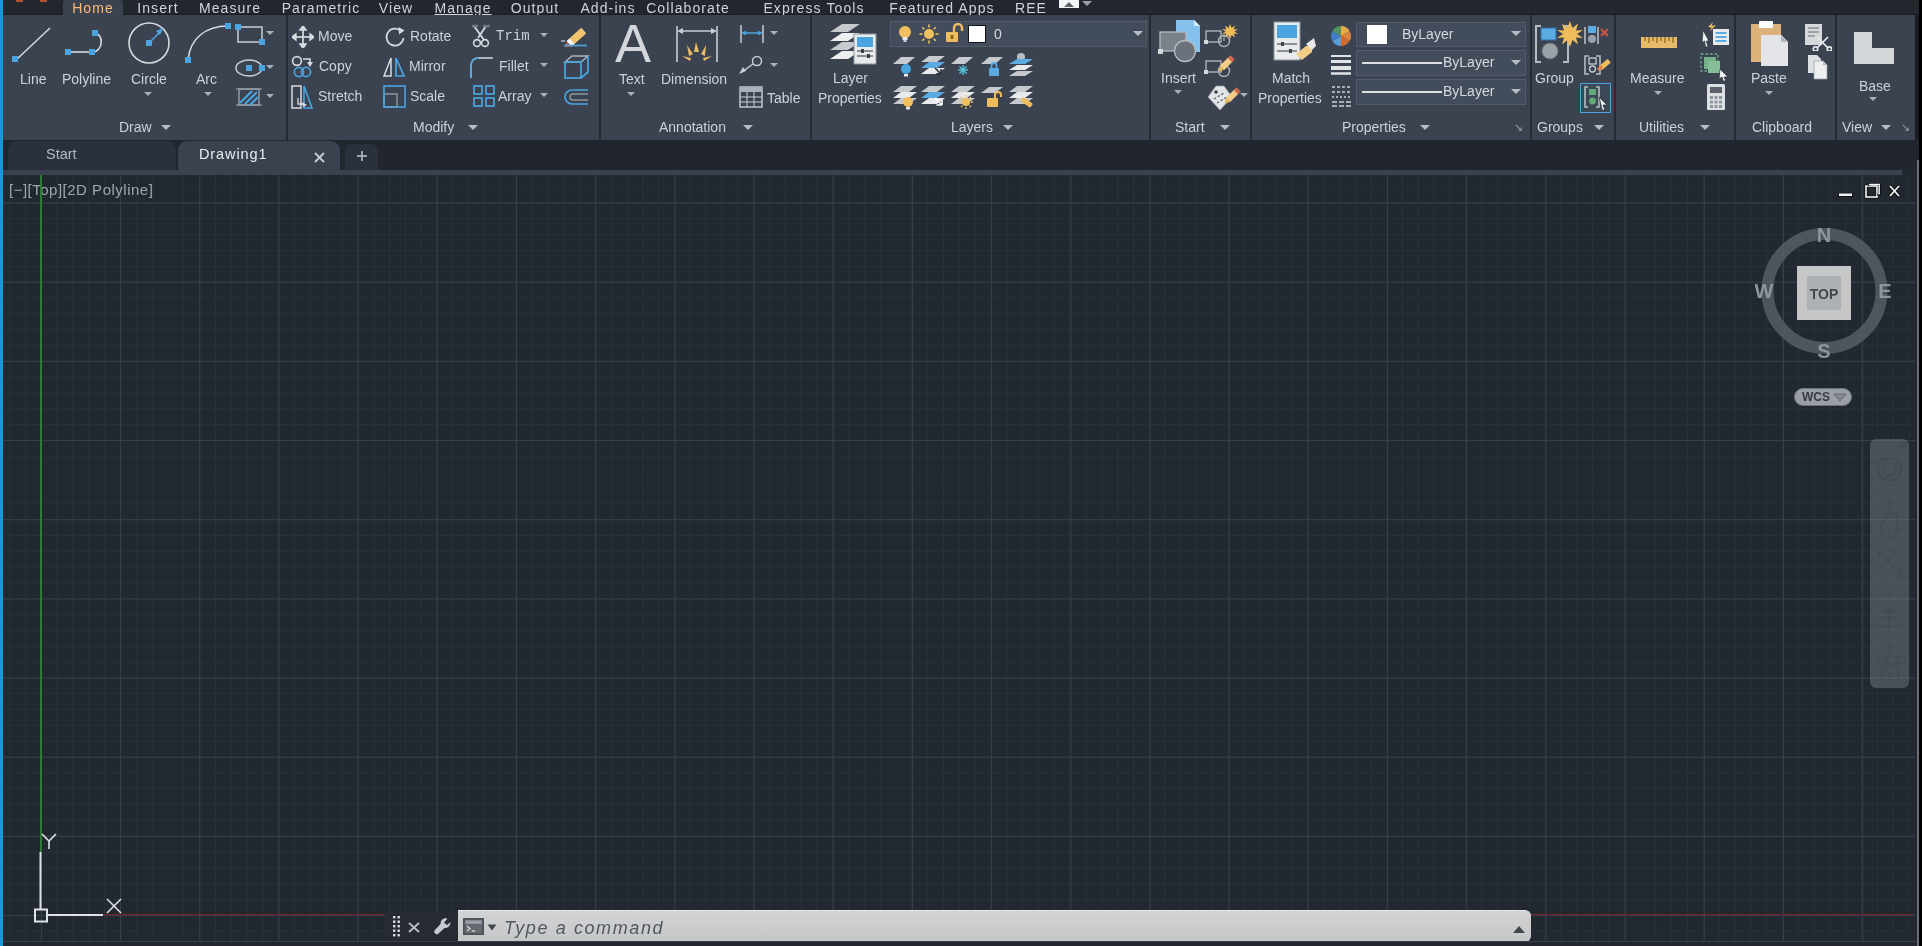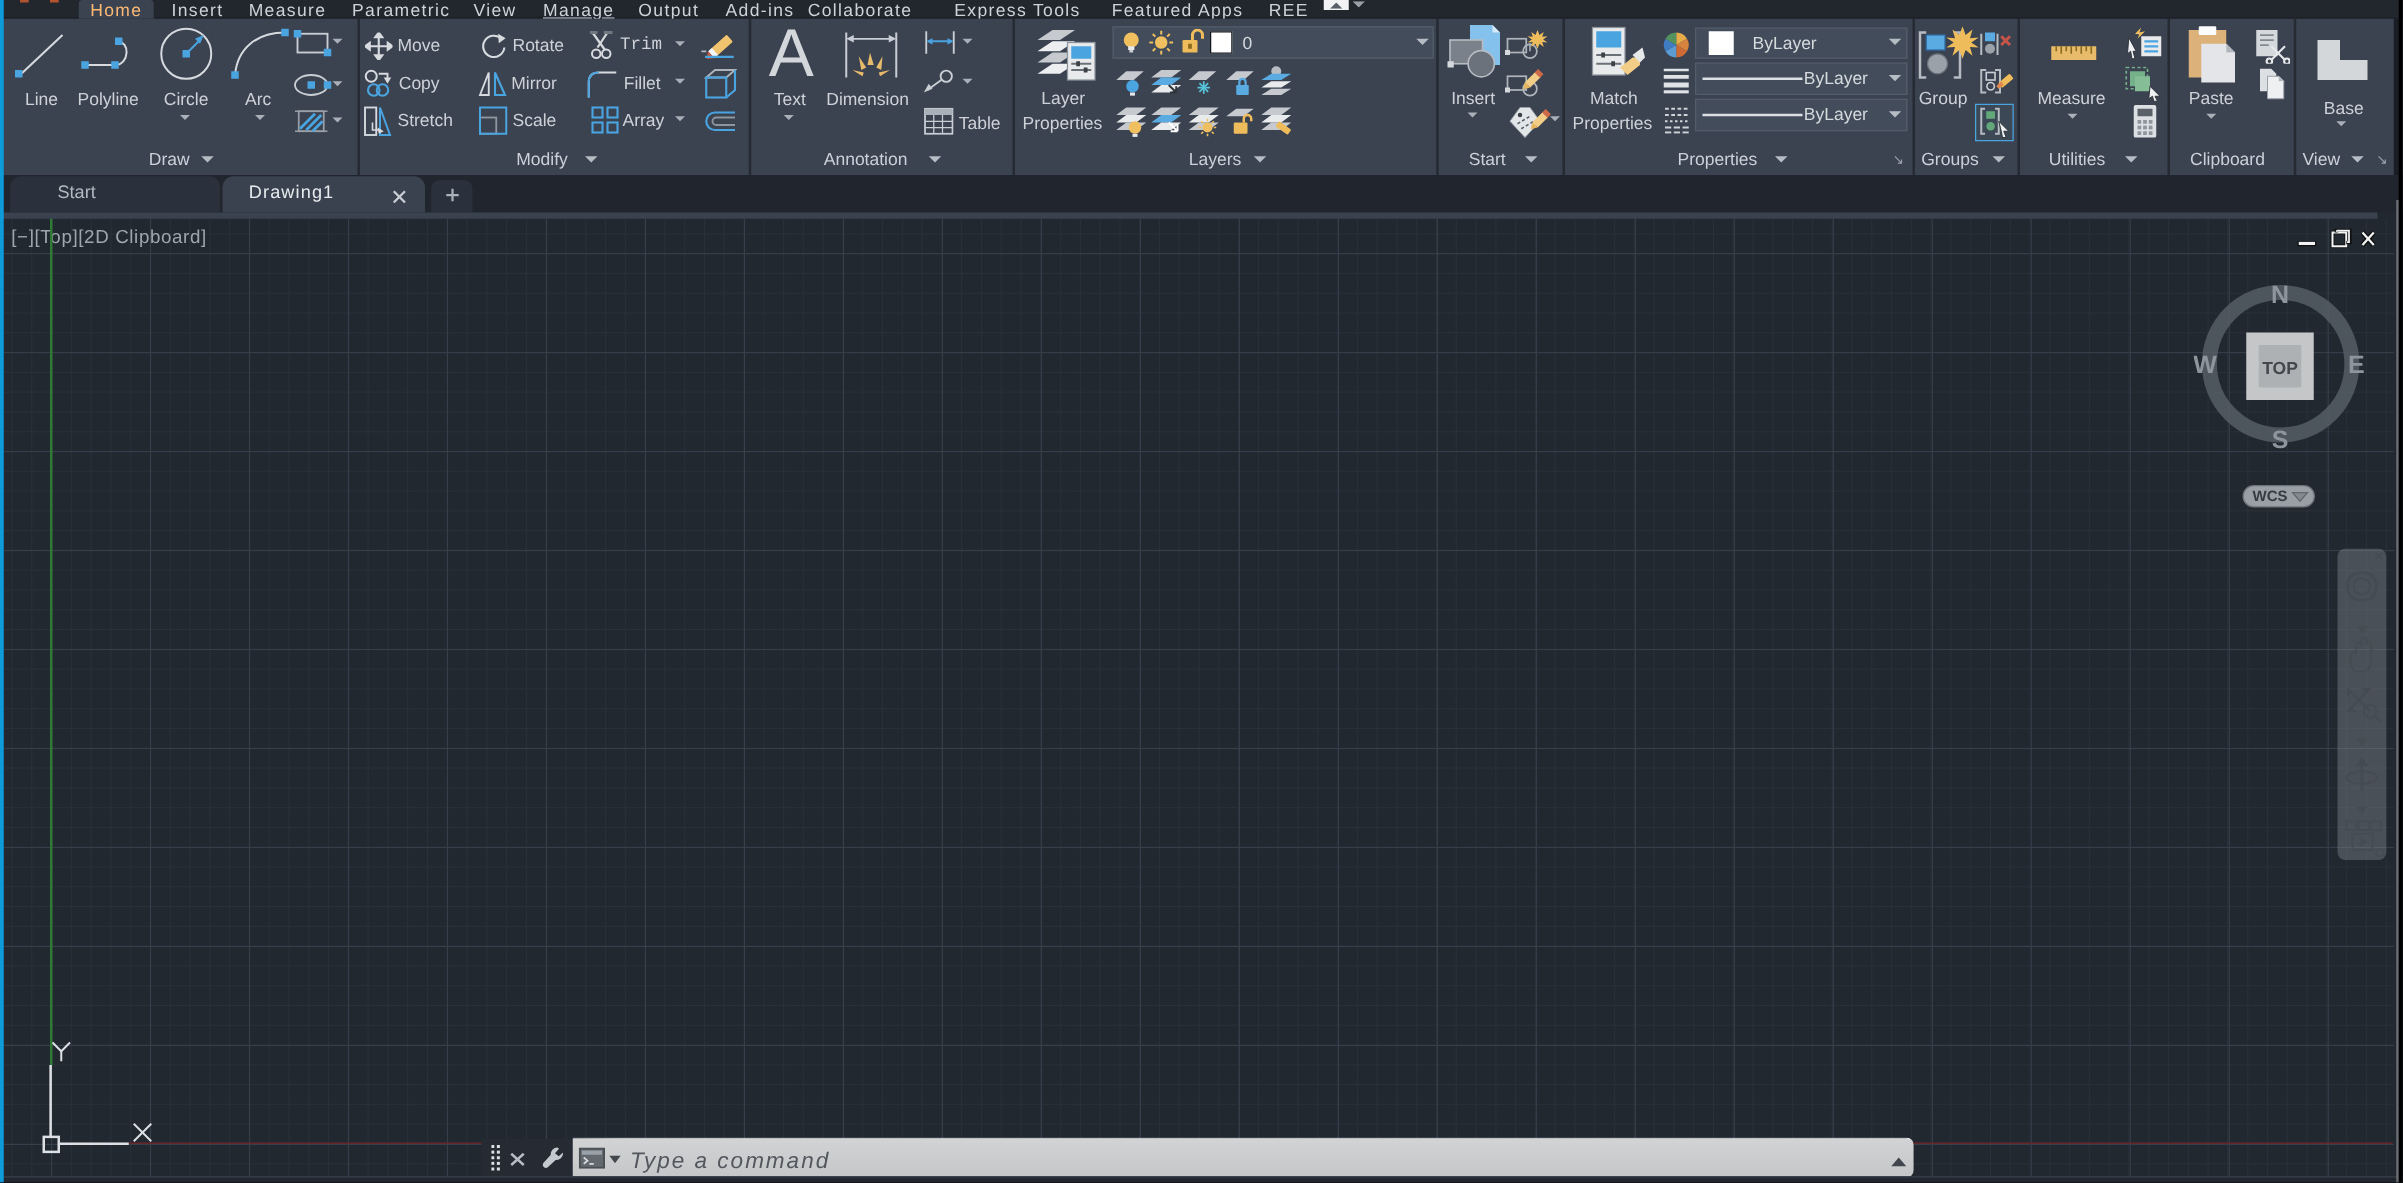--- a/index.html
+++ b/index.html
@@ -647,21 +647,21 @@
       </g>
   </svg>
   <svg class="abs" style="left:356px;top:150px;" width="12" height="12" viewBox="0 0 12 12">
     <g stroke="#aab1ba" stroke-width="1.8">
         <line x1="6" y1="1" x2="6" y2="11"></line>
         <line x1="1" y1="6" x2="11" y2="6"></line>
       </g>
   </svg>
 
   
-  <div class="abs" style="left:9px;top:181px;font-size:15px;letter-spacing:0.5px;color:#9fa6ae;">[−][Top][2D Clipboard]</div>
+  <div class="abs" style="left:9px;top:181px;font-size:15px;letter-spacing:0.5px;color:#9fa6ae;">[−][Top][2D Polyline]</div>
 
   
   <svg class="abs" style="left:1835px;top:183px;" width="70" height="20" viewBox="0 0 70 20">
     <g>
       <rect x="3" y="10" width="15" height="4" fill="#111"></rect>
       <rect x="4" y="10.5" width="13" height="2.5" fill="#f2f3f4"></rect>
       <g>
         <rect x="31" y="3" width="11" height="11" fill="none" stroke="#111" stroke-width="3"></rect>
         <rect x="31" y="3" width="11" height="11" fill="none" stroke="#f2f3f4" stroke-width="1.6"></rect>
         <path d="M34 3 L34 0.5 L45 0.5 L45 11 L42 11" fill="none" stroke="#111" stroke-width="2.6"></path>

